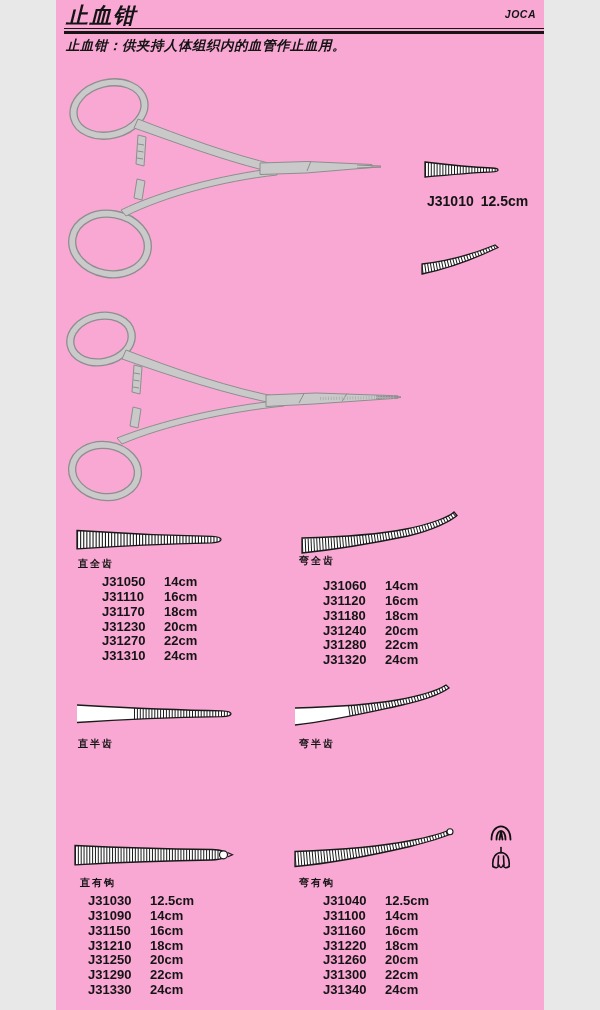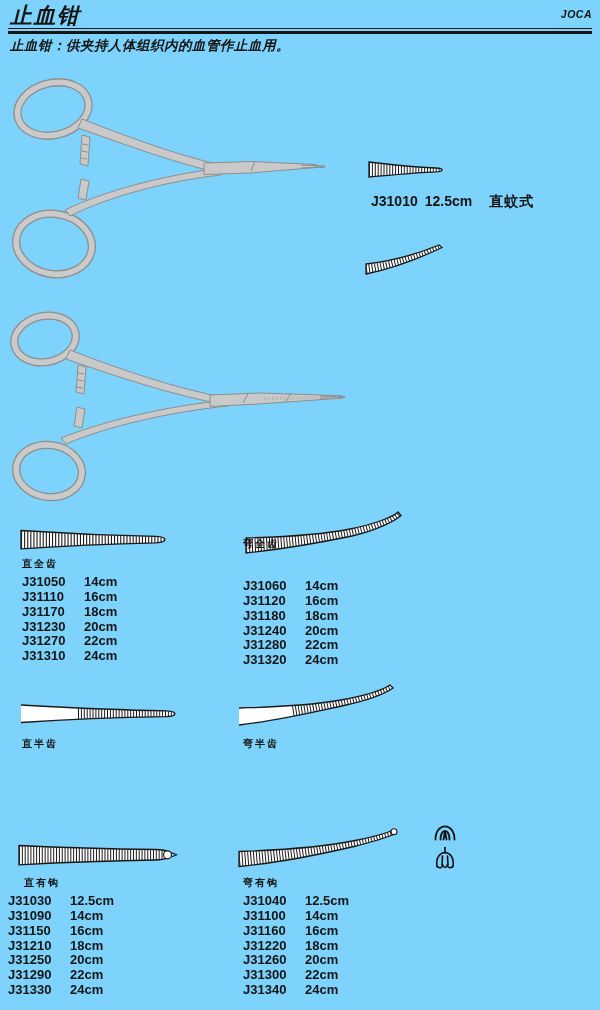--- a/index.html
+++ b/index.html
@@ -1,30 +1,30 @@
 <!DOCTYPE html>
 <html><head>
 <meta charset="utf-8">
 <style>
   html,body{margin:0;padding:0;background:#e8e8e8;}
   .page{
-    position:relative;width:600px;height:1010px;background:#7dd3fc;
+    position:relative;width:488px;height:1010px;background:#f9a8d4;
     font-family:"Liberation Sans","DejaVu Sans",sans-serif;color:#141414;
     overflow:hidden;margin:0 auto;
   }
   .abs{position:absolute;}
   .page-title{left:10px;top:1px;font-size:22px;font-weight:bold;font-style:italic;letter-spacing:1.5px;}
   .brand{right:8px;top:8px;font-size:10.5px;font-weight:bold;font-style:italic;letter-spacing:.5px;margin-left:19px;}
   .header-rule{left:8px;top:28px;width:584px;height:2px;border-top:1.5px solid #151515;border-bottom:3px solid #151515;}
   .intro{left:10px;top:37px;font-size:13.5px;font-weight:600;letter-spacing:.5px;font-style:italic;}
   .plabel{font-size:14px;font-weight:bold;white-space:nowrap;}
   .plabel .sz{margin-left:7px;}
   .plabel .nm{margin-left:17px;letter-spacing:1px;}
   .seclabel{font-size:10px;font-weight:bold;letter-spacing:2px;}
-  .list .row{height:14.85px;font-size:13px;font-weight:bold;white-space:nowrap;}
+  .list .row{height:14.85px;font-size:13px;font-weight:bold;white-space:nowrap;margin-left:24px;}
   .list .code{display:inline-block;min-width:54px;margin-right:8px;}
   svg{display:block;}
 </style>
 </head>
 <body>
 
 <div class="page">
 
   <div class="abs page-title">止血钳</div>
   <div class="abs brand">JOCA</div>
@@ -131,21 +131,21 @@
 
   <svg class="abs" style="left:245px;top:508px" width="158" height="46" viewBox="0 0 158 46">
     <defs>
         <clipPath id="cpD">
           <path d="M1,30 C40,29 75,27 105,21 C130,16 148,9 153,4 L156,7.5 C150,13 132,22 107,28 C78,34 40,41 1,45 Z"></path>
         </clipPath>
       </defs>
     <path d="M1,30 C40,29 75,27 105,21 C130,16 148,9 153,4 L156,7.5 C150,13 132,22 107,28 C78,34 40,41 1,45 Z" fill="#fff" stroke="#1a1a1a" stroke-width="1.3"></path>
     <path d="M1,37.5 C45,36 80,32 108,25 C135,18.5 150,11 155,5.5" fill="none" stroke="#1a1a1a" stroke-width="13.5" stroke-dasharray="1,1.9" clip-path="url(#cpD)"></path>
   </svg>
-  <div class="abs seclabel" style="left:243px;top:537px">弯全齿</div>
+  <div class="abs seclabel" style="left:243px;top:554px">弯全齿</div>
   <div class="abs list" style="left:243px;top:578px">
 
   <div class="row"><span class="code">J31060</span><span class="size">14cm</span></div>
       <div class="row"><span class="code">J31120</span><span class="size">16cm</span></div>
       <div class="row"><span class="code">J31180</span><span class="size">18cm</span></div>
       <div class="row"><span class="code">J31240</span><span class="size">20cm</span></div>
       <div class="row"><span class="code">J31280</span><span class="size">22cm</span></div>
       <div class="row"><span class="code">J31320</span><span class="size">24cm</span></div>
     </div>
 

